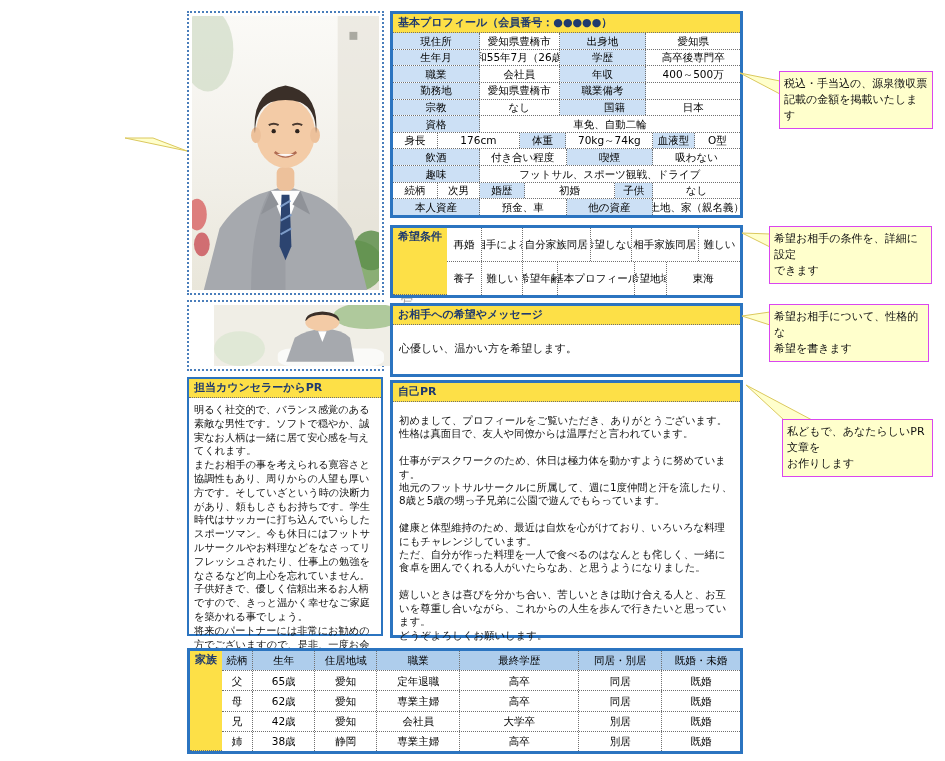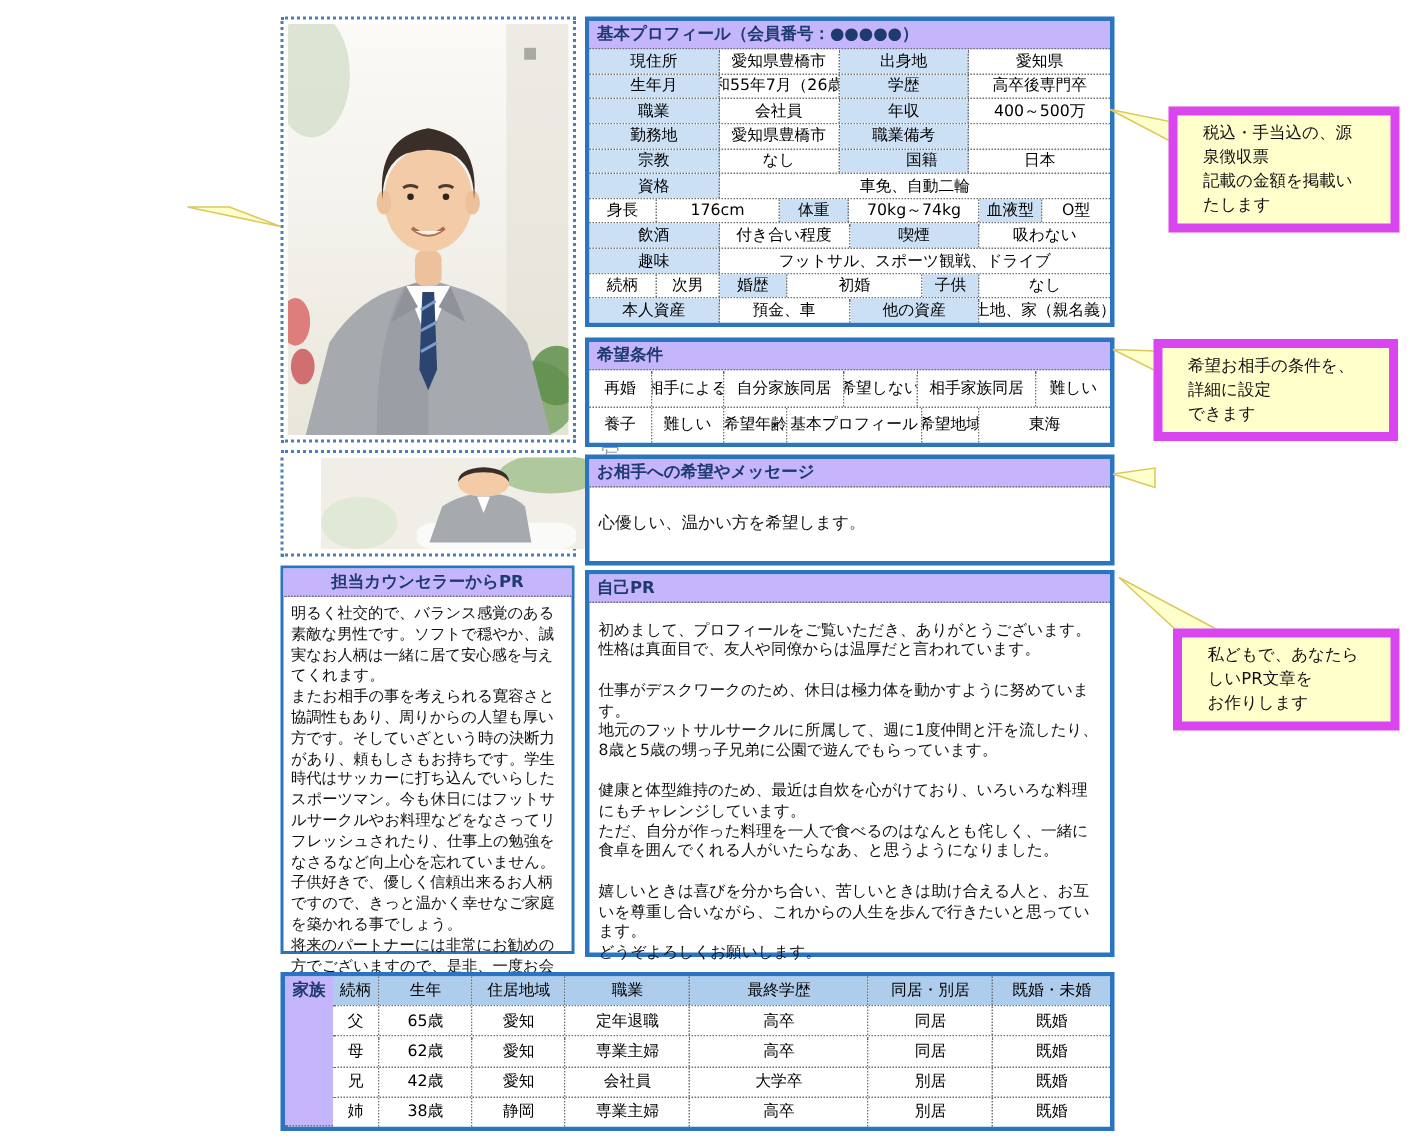--- a/index.html
+++ b/index.html
@@ -2,24 +2,24 @@
 <html><head>
 <meta charset="utf-8">
 <style>
   html,body{margin:0;padding:0;background:#fff;}
   #canvas{position:relative;width:945px;height:761px;background:#fff;
     font-family:"DejaVu Sans","Liberation Sans",sans-serif;color:#000;overflow:hidden;}
 
   
   .panel{position:absolute;background:#fff;border:3px solid #2b74c0;box-sizing:border-box;}
   .panel.thin{border-width:2px;}
-  .band{background:#c4b5fd;color:#1f3a6e;font-weight:bold;font-size:11px;
+  .band{background:#fde047;color:#1f3a6e;font-weight:bold;font-size:11px;
     line-height:16px;padding:1px 5px 1px 5px;border-bottom:1px dotted #707070;
     white-space:nowrap;overflow:hidden;}
-  .band.center{text-align:center;}
+  .band.center{text-align:left;}
 
   
   .rows-fill{display:flex;flex-direction:column;width:100%;}
   .trow{display:flex;flex:1;border-top:1px dotted #707070;min-height:0;}
   .trow:first-child{border-top:none;}
   .tcell{display:flex;align-items:center;justify-content:center;font-size:10.5px;
     border-right:1px dotted #707070;box-sizing:border-box;overflow:hidden;
     white-space:nowrap;line-height:1;}
   .tcell:last-child{border-right:none;}
   .c-l{background:#cce0f5;}
@@ -31,22 +31,22 @@
     background:#fff;padding:3px;}
   .photo-box svg{display:block;width:100%;height:100%;}
   .thumb-wrap{display:flex;align-items:center;height:100%;}
   .thumb-img{width:88px;height:56px;margin-left:22px;flex:0 0 auto;}
   .thumb-label{flex:1;text-align:center;color:#999;font-size:12px;}
 
   
   .body-text{white-space:pre-line;font-size:10.5px;color:#111;}
 
   
-  .callout{position:absolute;background:#ffffcc;border:6px solid #d946ef;
-    box-sizing:border-box;font-size:11px;line-height:16px;padding:4px 17px;
+  .callout{position:absolute;background:#ffffcc;border:1px solid #d946ef;
+    box-sizing:border-box;font-size:11px;line-height:16px;padding:4px 4px;
     white-space:pre-line;color:#111;z-index:6;}
   #tails{position:absolute;left:0;top:0;z-index:5;pointer-events:none;}
 </style>
 </head>
 <body>
 
 <div id="canvas">
 
   <svg id="tails" width="945" height="761">
     <polygon points="125,138 153,138 187,151" fill="#ffffcc" stroke="#dbc85e" stroke-width="1"></polygon>
@@ -189,21 +189,21 @@
         </div>
         <div class="trow">
           <div class="tcell c-l" style="width: 25%;">本人資産</div>
           <div class="tcell c-v" style="width: 25%;">預金、車</div>
           <div class="tcell c-l" style="width: 25%;">他の資産</div>
           <div class="tcell c-v" style="width: 25%;">土地、家（親名義）</div>
         </div>
       </div>
   </div>
 
-  <div class="panel" style="left:390px;top:225px;width:353px;height:73px;display:flex;flex-direction:column;">
+  <div class="panel" style="left:390px;top:225px;width:353px;height:73px;display:flex;flex-direction:row;">
     <div class="band">希望条件</div>
     <div class="rows-fill" style="flex:1;">
         <div class="trow">
           <div class="tcell c-v" style="width: 12%;">再婚</div>
           <div class="tcell c-v" style="width: 14%;">相手による</div>
           <div class="tcell c-v" style="width: 23%;">自分家族同居</div>
           <div class="tcell c-v" style="width: 14%;">希望しない</div>
           <div class="tcell c-v" style="width: 23%;">相手家族同居</div>
           <div class="tcell c-v" style="width: 14%;">難しい</div>
         </div>
@@ -286,16 +286,18 @@
           <div class="tcell c-v" style="width: 16%;">別居</div>
           <div class="tcell c-v" style="width: 15%;">既婚</div>
         </div>
       </div>
   </div>
 
   <div class="callout" style="left:779px;top:71px;width:154px;">税込・手当込の、源泉徴収票
 記載の金額を掲載いたします</div>
   <div class="callout" style="left:769px;top:226px;width:163px;">希望お相手の条件を、詳細に設定
 できます</div>
+  <div class="callout" style="left:769px;top:304px;width:160px;">希望お相手について、性格的な
+希望を書きます</div>
   <div class="callout" style="left:782px;top:419px;width:151px;">私どもで、あなたらしいPR文章を
 お作りします</div>
 
 </div>
 
 </body></html>

